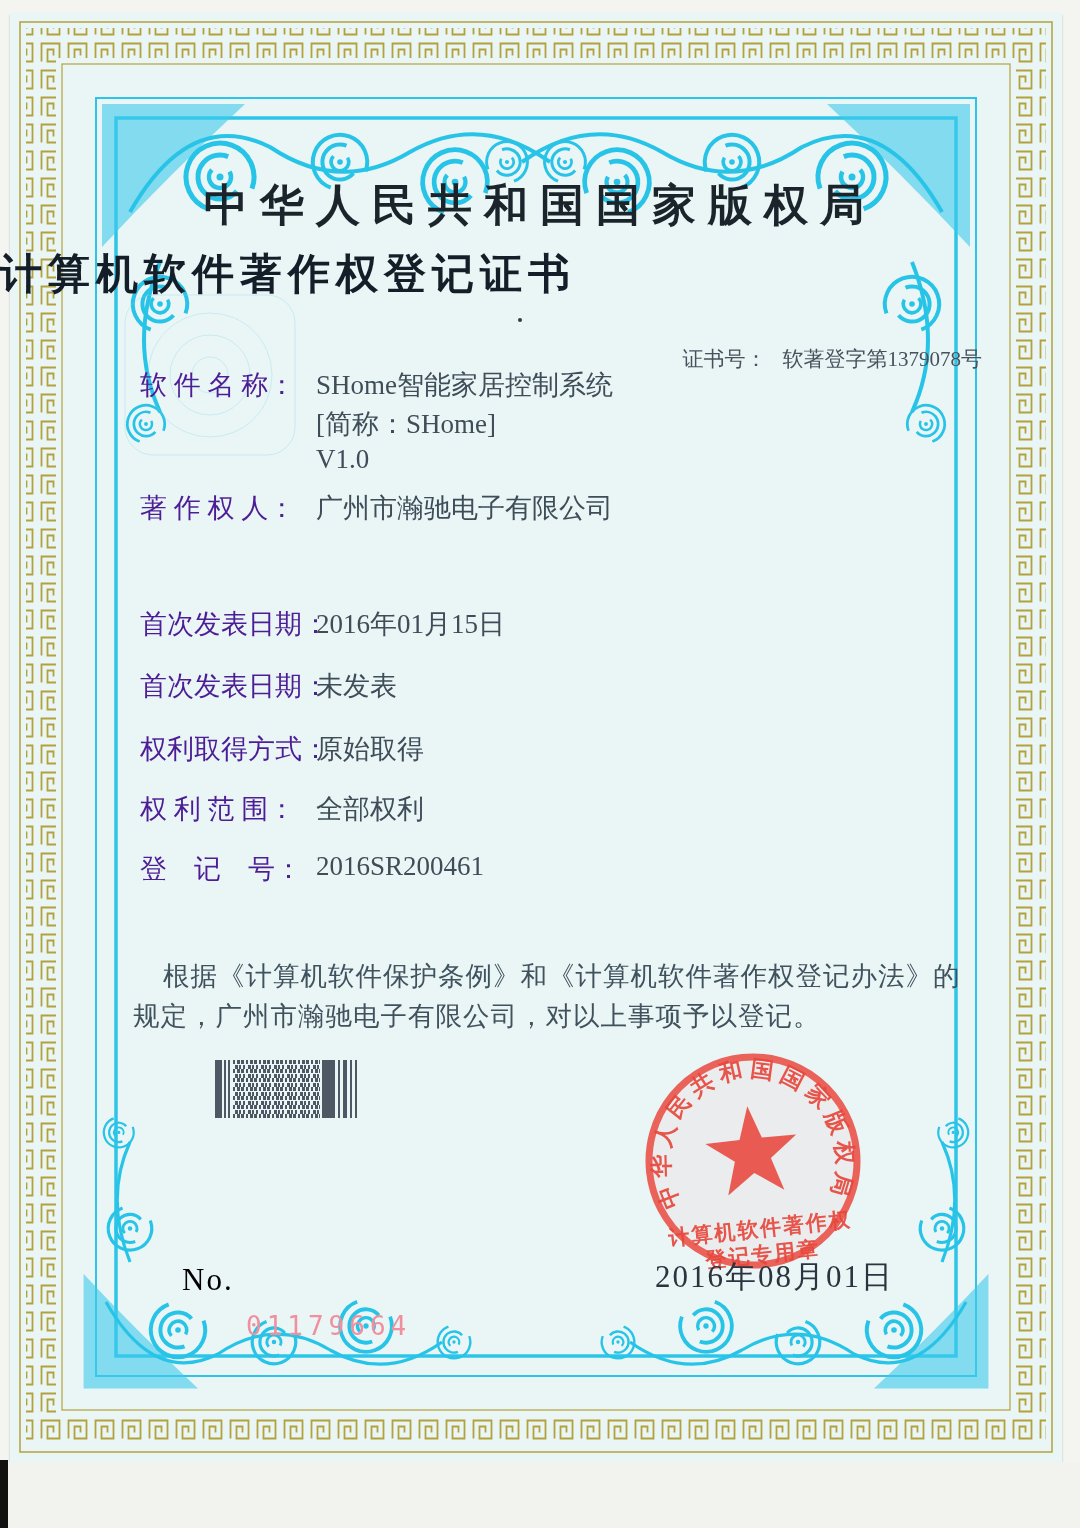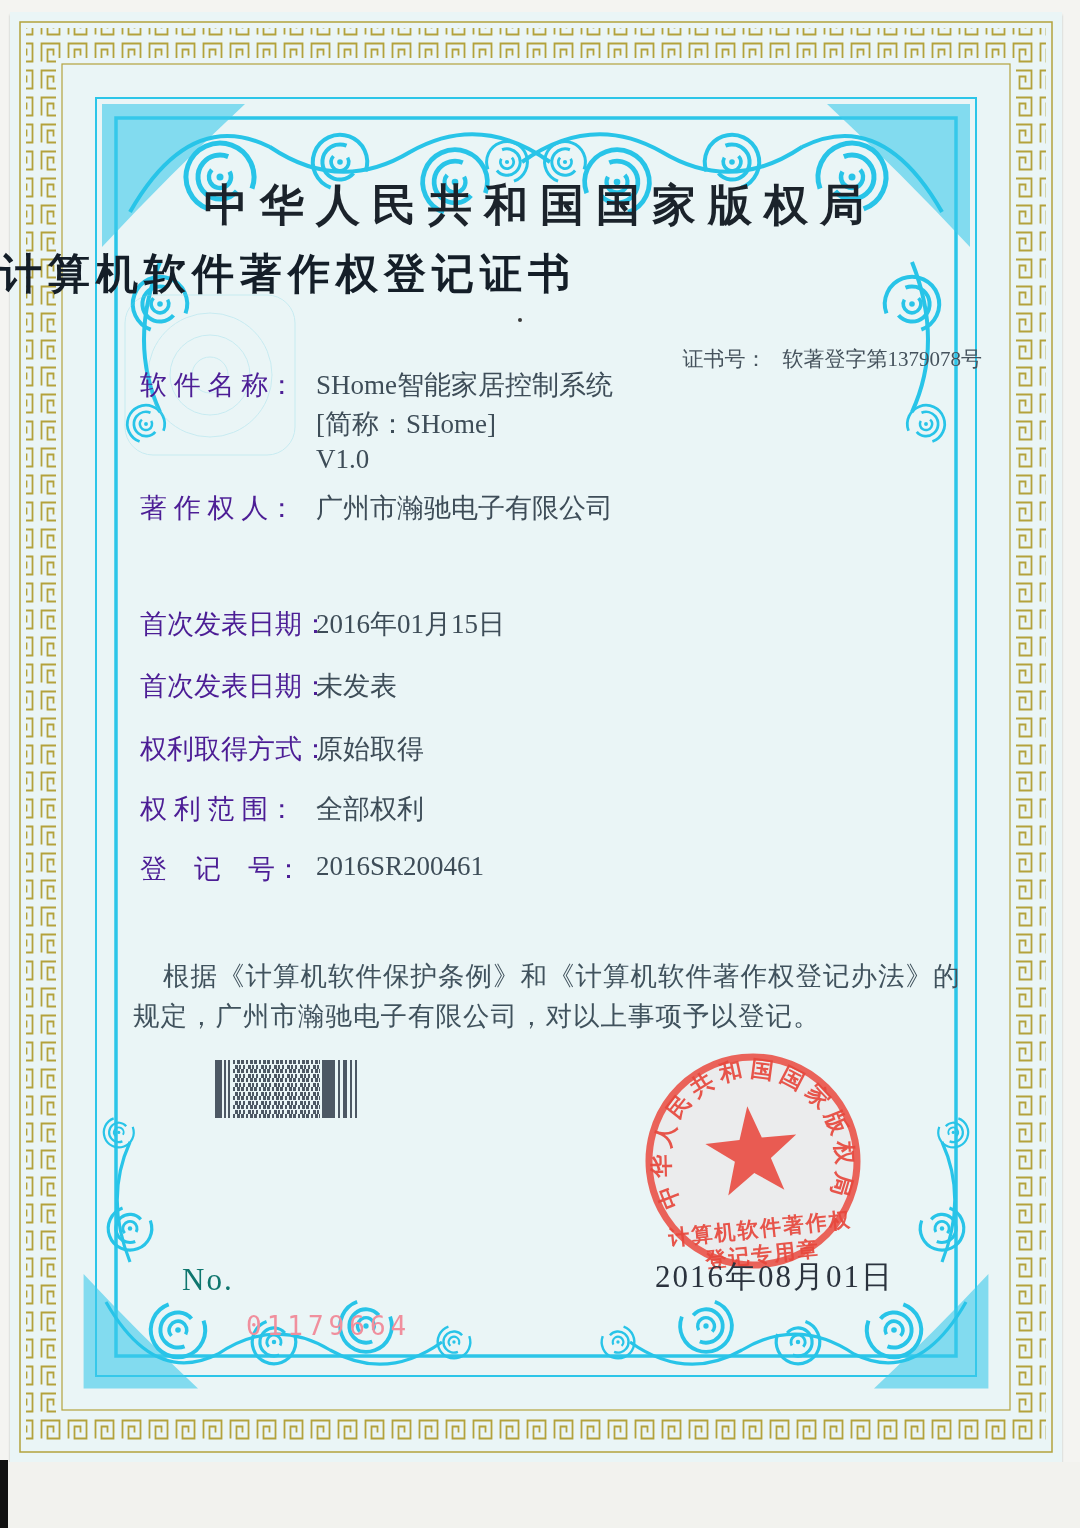--- a/index.html
+++ b/index.html
@@ -28,21 +28,21 @@
   .certno{left:672px;top:320px;font-size:21px;color:#45525c;}
   .certno .lab{margin-right:16px;}
   .flabel{left:140px;font-size:27px;color:#4c1d95;}
   .fvalue{left:316px;font-size:27px;color:#3e4d58;}
   .stmt{left:133px;width:840px;font-size:26.5px;color:#40525d;letter-spacing:1px;}
   .stmt.l1{top:934px;text-indent:30px;margin-top:24px;}
   .stmt.l2{top:998px;}
   #barcode{position:absolute;left:215px;top:1060px;}
   #sealbox{position:absolute;left:628px;top:1036px;width:250px;height:250px;}
   .issue-date{left:655px;top:1256px;font-size:31px;color:#2b333e;letter-spacing:2px;}
-  .no-label{left:182px;top:1262px;font-size:31px;color:#0f766e;letter-spacing:2px;}
+  .no-label{left:182px;top:1262px;font-size:31px;color:#000000;letter-spacing:2px;}
   .no-value{
     left:246px;top:1268px;font-size:26px;color:#f08f9d;letter-spacing:5px;
     font-family:"DejaVu Sans Mono",monospace;
     margin-top:43px;
   }
   .dot-artifact{position:absolute;left:518px;top:318px;width:4px;height:4px;border-radius:50%;background:#3a3a3a;}
 </style>
 </head>
 <body>
 

